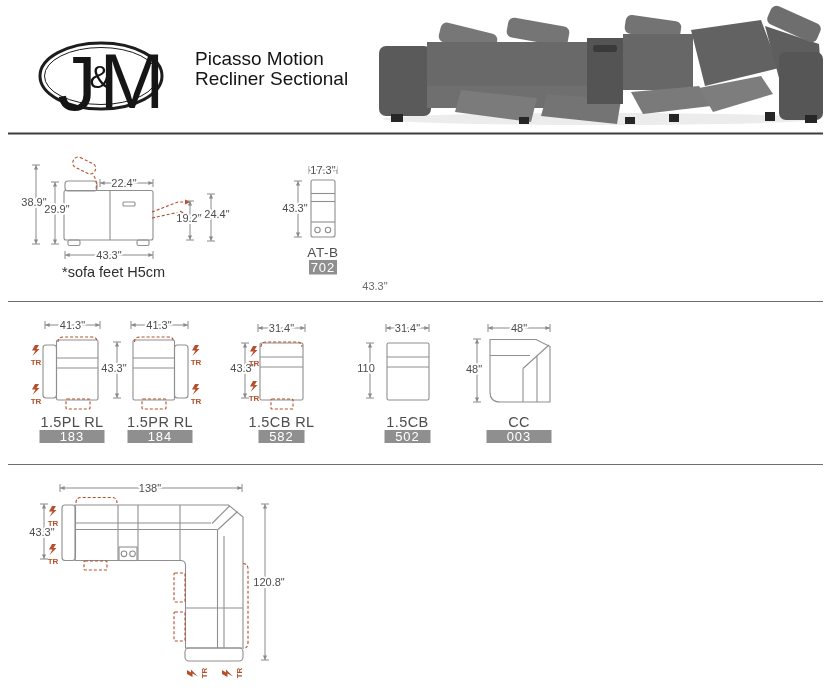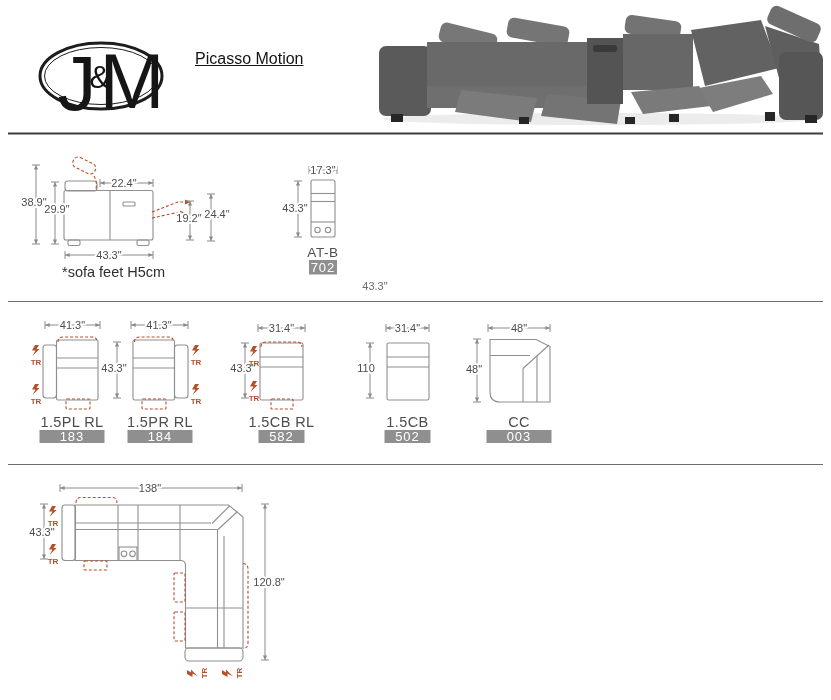--- a/index.html
+++ b/index.html
@@ -1,21 +1,21 @@
 <!DOCTYPE html>
 <html><head>
 <meta charset="utf-8">
 <style>
   html,body { margin:0; padding:0; }
   body {
     width:831px; height:700px; position:relative; background:#fff;
     font-family:"Liberation Sans", sans-serif; overflow:hidden;
   }
   .abs { position:absolute; }
-  #title { left:195px; top:49px; font-size:16px; line-height:20px; color:#141414;text-decoration:underline; }
+  #title { left:195px; top:49px; font-size:19px; line-height:20px; color:#141414; }
   svg text { font-family:"Liberation Sans", sans-serif; }
   .dim  { font-size:11px; fill:#4d4d4d; paint-order:stroke; stroke:#fff; stroke-width:4px; stroke-linejoin:round; }
   .dimg { font-size:11px; fill:#6b6b6b; }
   .note { font-size:14.5px; fill:#2e2e2e; }
   .lbl  { font-size:14.5px; fill:#4d4d4d; letter-spacing:0.4px; }
   .albl { font-size:13.5px; fill:#4d4d4d; letter-spacing:0.6px; }
   .bdgt { font-size:13px; fill:#ffffff; letter-spacing:1px; }
   .trtext { font-size:8px; font-weight:bold; fill:#b5502d; }
   .gline { stroke:#8f8f8f; stroke-width:1.1; fill:none; }
   .dimline { stroke:#8a8a8a; stroke-width:1; fill:none; }
@@ -28,20 +28,21 @@
 <svg class="abs" style="left:22px;top:26px" width="158" height="100" viewBox="0 0 158 100">
   <ellipse cx="79" cy="50" rx="61" ry="33" fill="none" stroke="#1d1d1d" stroke-width="3"></ellipse>
   <ellipse cx="79" cy="50" rx="56.5" ry="28.5" fill="none" stroke="#1d1d1d" stroke-width="1"></ellipse>
   <text x="55" y="84" text-anchor="middle" font-family="Liberation Serif, serif" font-size="78" fill="#151515">J</text>
   <text x="78" y="62" text-anchor="middle" font-family="Liberation Serif, serif" font-size="32" fill="#151515">&amp;</text>
   <text x="110" y="82" text-anchor="middle" font-family="Liberation Serif, serif" font-size="78" fill="#151515">M</text>
 </svg>
 
 <div id="title" class="abs">
   <div>Picasso Motion</div>
+  <div>Recliner Sectional</div>
 </div>
 
 <svg class="abs" style="left:369px;top:2px" width="462" height="125" viewBox="0 0 462 125">
   <ellipse cx="232" cy="117" rx="218" ry="6" fill="#ececec"></ellipse>
   <rect x="10" y="44" width="52" height="70" rx="7" fill="#5a5a5a"></rect>
   <rect x="70" y="26" width="58" height="20" rx="6" transform="rotate(14 99 36)" fill="#777"></rect>
   <rect x="138" y="20" width="62" height="20" rx="6" transform="rotate(10 169 30)" fill="#757575"></rect>
   <rect x="58" y="40" width="160" height="50" fill="#696969"></rect>
   <rect x="58" y="84" width="160" height="22" fill="#6f6f6f"></rect>
   <polygon points="92,88 168,96 162,120 86,110" fill="#7b7b7b"></polygon>

